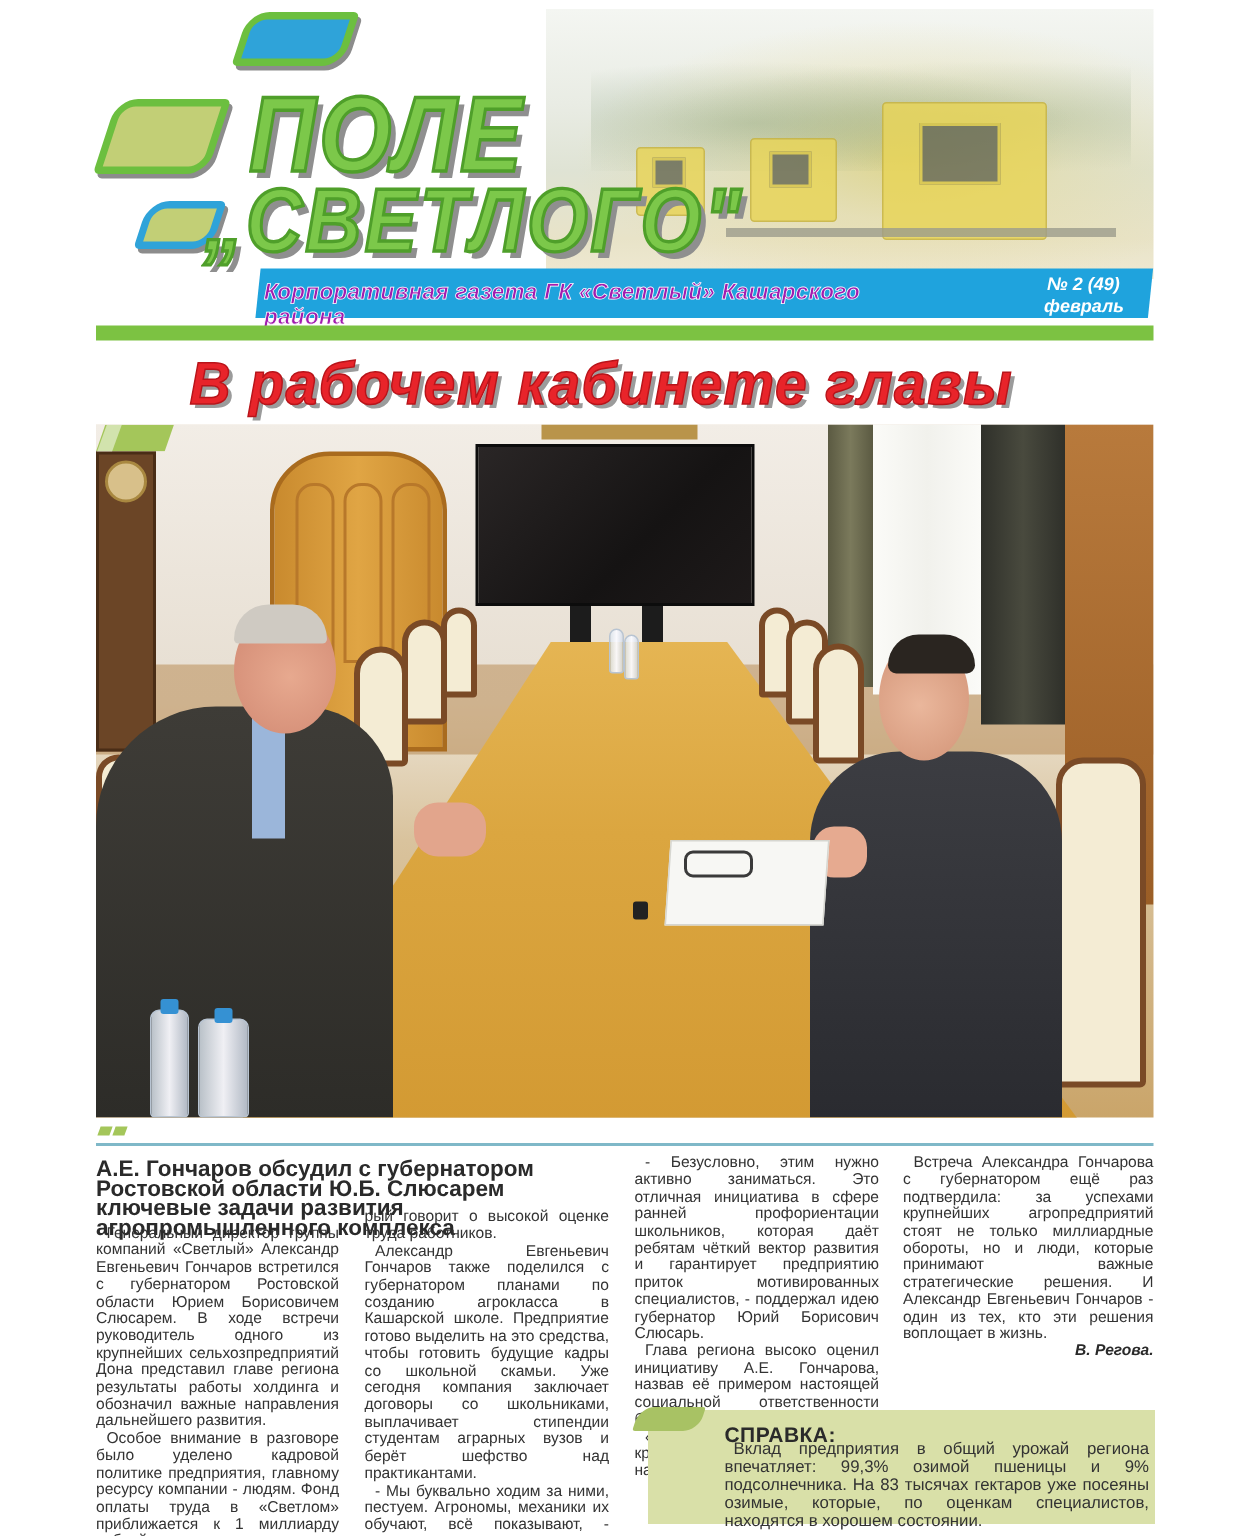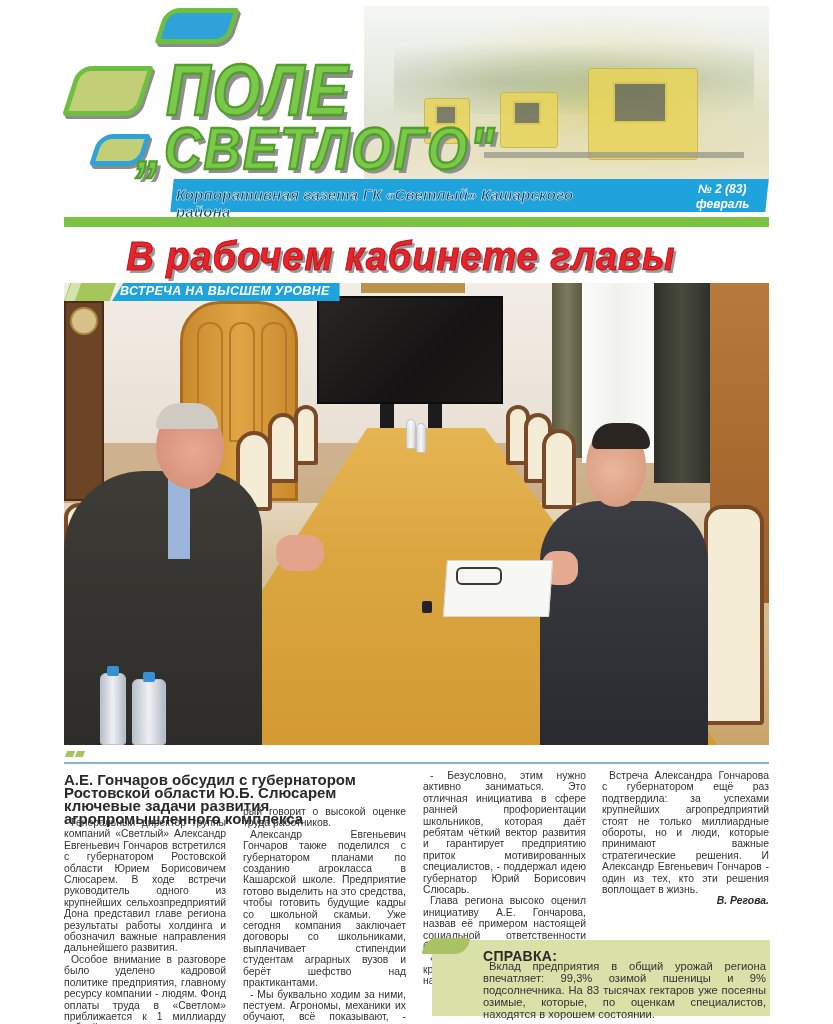--- a/index.html
+++ b/index.html
@@ -39,21 +39,21 @@
   }
   .title-line-1 { left: 102px; top: 54px; font-size: 62px; }
   .title-line-2 { left: 72px; top: 116px; font-size: 52px; }
 
   .subtitle-bar {
     position: absolute; left: 108px; top: 173px; width: 595px; height: 33px;
     background: #1fa3dd; transform: skewX(-6deg);
   }
   .subtitle-text {
     position: absolute; left: 112px; top: 180px; width: 450px;
-    font-size: 15px; font-weight: bold; font-style: italic; color: #0c4a6e; letter-spacing: 0.2px;
+    font-size: 15px; font-weight: bold; font-style: italic; color: #a21caf; letter-spacing: 0.2px;
     -webkit-text-stroke: 0.5px #ffffff;
   }
   .issue-number { position: absolute; left: 634px; top: 176px; font-size: 12px; font-weight: bold; font-style: italic; color: #ffffff; }
   .issue-date { position: absolute; left: 632px; top: 191px; font-size: 12px; font-weight: bold; font-style: italic; color: #ffffff; }
   .green-rule { position: absolute; left: 0; top: 211px; width: 705px; height: 10px; background: #7cc242; }
 
   
   .headline {
     position: absolute; left: 66px; top: 234px; width: 705px; text-align: center;
     font-size: 40px; font-weight: bold; font-style: italic; color: #e8242a; letter-spacing: 1px;
@@ -150,21 +150,21 @@
 
   <div class="leaf leaf-top"></div>
   <div class="leaf leaf-mid"></div>
   <div class="leaf leaf-low"></div>
 
   <div class="title-line title-line-1">ПОЛЕ</div>
   <div class="title-line title-line-2">„СВЕТЛОГО"</div>
 
   <div class="subtitle-bar"></div>
   <div class="subtitle-text">Корпоративная газета ГК «Светлый» Кашарского района</div>
-  <div class="issue-number">№ 2 (83)</div>
+  <div class="issue-number">№ 2 (49)</div>
   <div class="issue-date">февраль 2026</div>
   <div class="green-rule"></div>
 </header>
 
 <h1 class="headline">В рабочем кабинете главы региона</h1>
 
 <figure class="photo">
   <div class="wall"></div>
   <div class="wainscot"></div>
   <div class="clock">
@@ -214,21 +214,20 @@
   <div class="bottle" style="left:352px;top:140px;width:10px;height:30px;"></div>
   <div class="bottle" style="left:36px;top:390px;width:26px;height:72px;">
       <div class="bottle-cap" style="left:6px;top:-8px;"></div>
     </div>
   <div class="bottle" style="left:68px;top:396px;width:34px;height:66px;">
       <div class="bottle-cap" style="left:10px;top:-8px;"></div>
     </div>
 
   <div class="kicker-stripe"></div>
   <div class="kicker-stripe-2"></div>
-  <div class="kicker">ВСТРЕЧА НА ВЫСШЕМ УРОВНЕ</div>
 </figure>
 
 <div class="caption-row">
   <span class="caption-mark" style="left:2px;"></span>
   <span class="caption-mark" style="left:12px;"></span>
 </div>
 
 <article>
   <h2 class="article-title">А.Е. Гончаров обсудил с губернатором Ростовской области Ю.Б. Слюсарем ключевые задачи развития агропромышленного комплекса</h2>
 

